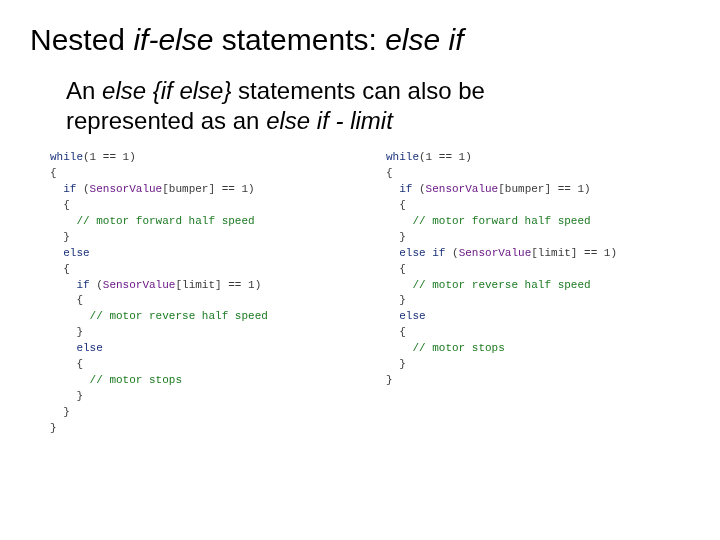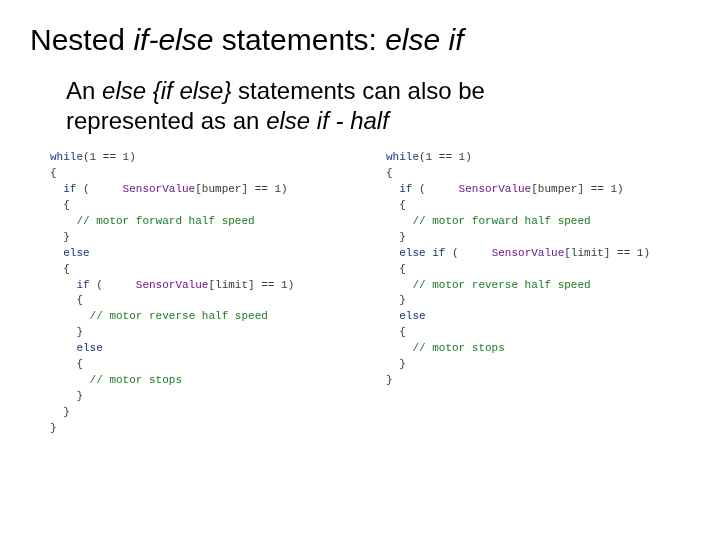--- a/index.html
+++ b/index.html
@@ -51,35 +51,35 @@
   .code-col.left { flex: 0 0 300px; }
   .code-col.right { flex: 0 0 300px; }
   .divider {
     width: 2px;
     background: #1a1a1a;
     height: 300px;
     align-self: flex-start;
   }
 
   .kw  { color: #102a7a; font-weight: normal; }   
-  .ty  { color: #6a1186; margin-left: 33px; }                      
+  .ty  { color: #6a1186; }                      
   .cm  { color: #137a1a; }                      
   .pn  { color: #333; }                         
 </style>
 </head>
 <body>
 
 <div class="slide">
 
   <h1 class="title">
     <span>Nested </span><span class="italic">if-else</span><span> statements: </span><span class="italic">else if</span>
   </h1>
 
   <p class="subtitle">
-    <span>An </span><span class="italic">else {if else}</span><span> statements can also be represented as an </span><span class="italic">else if - half</span>
+    <span>An </span><span class="italic">else {if else}</span><span> statements can also be represented as an </span><span class="italic">else if - limit</span>
   </p>
 
   <div class="code-row">
 
     <div class="code-col left"><span class="kw">while</span><span class="pn">(1 == 1)</span>
 <span class="pn">{</span>
 <span class="pn">  </span><span class="kw">if</span><span class="pn"> (</span><span class="ty">SensorValue</span><span class="pn">[bumper] == 1)</span>
 <span class="pn">  {</span>
 <span class="pn">    </span><span class="cm">// motor forward half speed</span>
 <span class="pn">  }</span>

